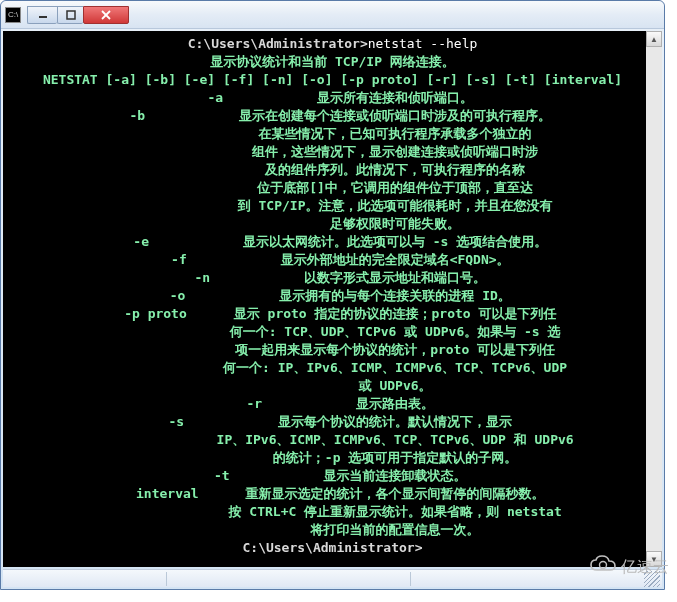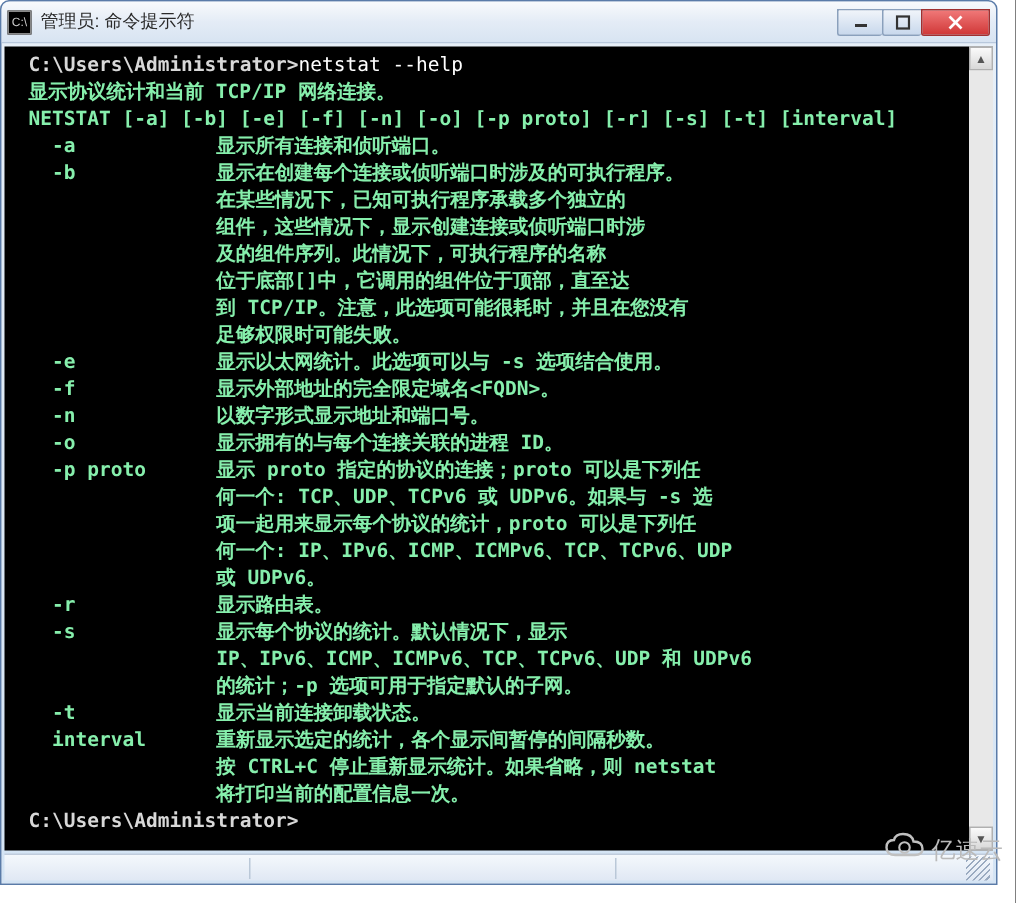--- a/index.html
+++ b/index.html
@@ -67,20 +67,21 @@
       background: #000;
       margin: 2px;
       height: calc(100% - 52px);
       padding: 4px 16px;
       font-family: "NSimSun", "SimSun", "Consolas", monospace;
       font-size: 13px;
       line-height: 18px;
       overflow: hidden;
       white-space: pre;
       color: #c0c0c0;
+      text-align: center;
     }
     .prompt { color: #d8d8d8; font-weight: bold; }
     .cmd { color: #ffffff; }
     .blue { color: #86efac; font-weight: bold; }
     .watermark {
       position: absolute;
       right: 8px;
       bottom: 22px;
       display: flex;
       align-items: center;
@@ -125,21 +126,20 @@
     .sb-sep { width: 4px; height: 14px; border-left: 1px solid #bac8d8; margin: 0 10px; }
     .sb-spacer { flex: 1; }
     .sb-grip { width: 16px; height: 16px; margin-right: 2px; background-image: repeating-linear-gradient(135deg, transparent 0 2px, #9aaac0 2px 3px); }
   </style>
 </head>
 <body>
 
 <div class="window">
   <div class="titlebar">
     <div class="titlebar-icon">C:\</div>
-    <div class="titlebar-text">管理员: 命令提示符</div>
     <div class="window-controls">
       <div class="win-btn minimize">
         <svg width="10" height="10">
             <line x1="1" y1="7" x2="9" y2="7" stroke="#333" stroke-width="2"></line>
           </svg>
       </div>
       <div class="win-btn maximize">
         <svg width="10" height="10">
             <rect x="1" y="1" width="8" height="8" stroke="#333" stroke-width="1.5" fill="none"></rect>
           </svg>

